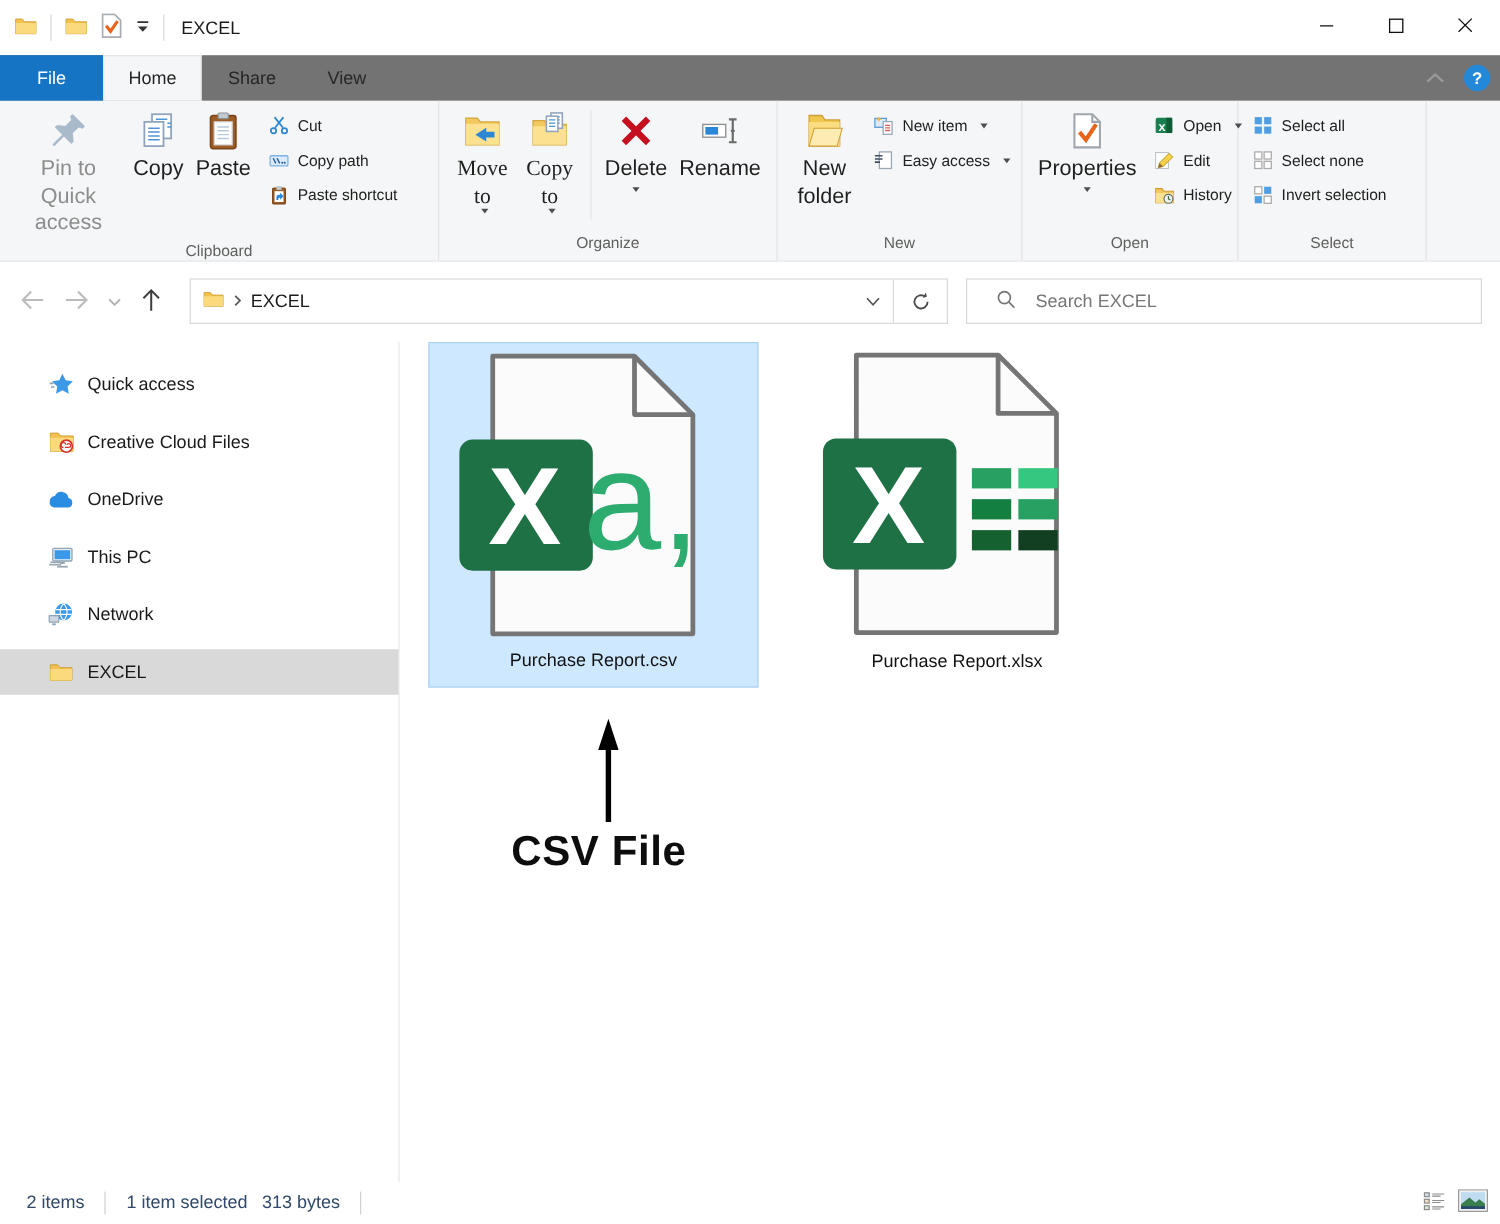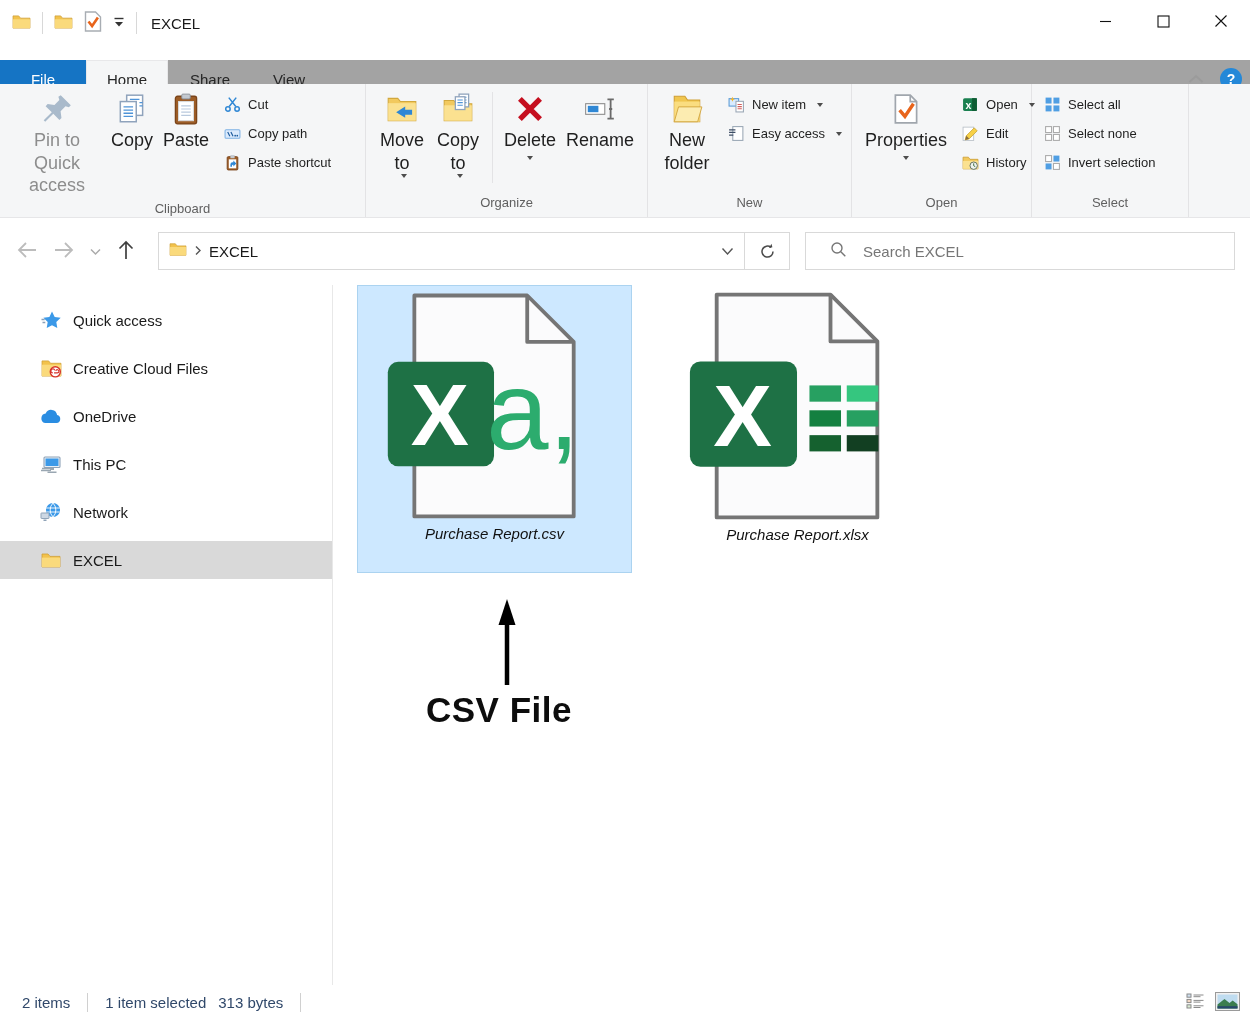--- a/index.html
+++ b/index.html
@@ -12,21 +12,21 @@
 
   
   .titlebar { position:absolute; top:0; left:0; right:0; height:46px; display:flex; align-items:center; background:#fff; }
   .qat { display:flex; align-items:center; gap:11px; padding-left:12px; }
   .qat-sep { width:1px; height:22px; background:#d8d8d8; }
   .window-title { font-size:15px; margin-left:14px; color:#1a1a1a; }
   .win-controls { position:absolute; right:0; top:0; display:flex; height:42px; }
   .win-btn { width:58px; height:42px; display:flex; align-items:center; justify-content:center; }
 
   
-  .tabrow { position:absolute; top:60px; left:0; right:0; height:38px; background:#a3a3a3; display:flex;align-items:center; }
+  .tabrow { position:absolute; top:46px; left:0; right:0; height:38px; background:#737373; display:flex;align-items:center; }
   .tab { height:38px; display:flex; align-items:center; justify-content:center; font-size:15px; color:#262626; }
   .tab-file  { width:86px; background:#1574c4; color:#fff; }
   .tab-home  { width:82px; background:#f5f6f7; border:1px solid #e8e8ea; border-bottom:none; }
   .tab-share { width:84px; }
   .tab-view  { width:74px; }
   .tab-extra { position:absolute; right:8px; top:0; height:38px; display:flex; align-items:center; gap:16px; }
   .help-circle { width:22px; height:22px; border-radius:50%; background:#2488d8; color:#fff;
                  font-size:14px; font-weight:bold; display:flex; align-items:center; justify-content:center; }
 
   
@@ -41,21 +41,21 @@
             font-size:18px; text-align:center; color:#1f1f1f; line-height:1.25; }
   .bigbtn .blabel { max-width:88px; }
   .bigbtn svg { margin-bottom:3px; }
   .bigbtn.disabled { color:#8d8d8d; }
   .smallcol { display:flex; flex-direction:column; padding-top:6px; gap:12px; margin-left:10px; }
   .smallbtn { display:flex; align-items:center; gap:7px; font-size:13px; color:#1f1f1f; white-space:nowrap; }
   .mini-sep { width:1px; background:#e3e3e5; align-self:stretch; margin:2px 6px 10px 6px; }
   .caret { display:inline-block; width:0; height:0; border-left:3.5px solid transparent;
            border-right:3.5px solid transparent; border-top:4px solid #4d4d4d; margin-left:4px; vertical-align:middle; }
   .caret-below { margin-left:0; margin-top:4px; }
-  .wrap-narrow .blabel { max-width:46px; }
+  .wrap-narrow .blabel { max-width:46px;font-family:Liberation Serif, serif; }
   .wrap-folder .blabel { max-width:52px; }
 
   
   .navbar { position:absolute; top:222px; left:0; right:0; height:60px; background:#fff; }
   .nav-icons { position:absolute; left:16px; top:12px; display:flex; align-items:center; gap:15px; height:34px; }
   .addressbar { position:absolute; left:158px; top:10px; width:632px; height:38px;
                 border:1px solid #d9d9d9; background:#fff; display:flex; align-items:center; }
   .addr-left { display:flex; align-items:center; gap:7px; padding-left:10px; flex:1; }
   .addr-text { font-size:15px; }
   .addr-dd { width:34px; display:flex; justify-content:center; }
@@ -71,21 +71,21 @@
   .sidebar { position:absolute; top:285px; left:0; width:333px; bottom:35px;
              border-right:1px solid #e8e8e8; padding-top:16px; }
   .side-item { height:38px; margin-bottom:10px; display:flex; align-items:center; padding-left:40px; gap:11px; font-size:15px; }
   .side-item.selected { background:#d9d9d9; }
   .side-item .sicon { width:22px; display:flex; justify-content:center; }
 
   .content { position:absolute; left:334px; top:285px; right:0; bottom:35px; }
   .tile { position:absolute; width:275px; height:288px; display:flex; flex-direction:column; align-items:center; }
   .tile-csv  { left:23px;  top:0; background:#cde8ff; border:1px solid #abd3f0; }
   .tile-xlsx { left:326px; top:0; }
-  .tile-label { font-size:15px; margin-top:auto; margin-bottom:30px; color:#111;font-style:italic; }
+  .tile-label { font-size:15px; margin-top:auto; margin-bottom:13px; color:#111; }
 
   .annotation-arrow { position:absolute; left:150px; top:310px; }
   .annotation-label { position:absolute; left:65px; top:405px; width:200px; text-align:center;
                       font-size:35px; font-weight:800; color:#0d0d0d; letter-spacing:0.5px; }
 
   
   .statusbar { position:absolute; left:0; right:0; bottom:0; height:35px; display:flex;
                align-items:center; font-size:15px; color:#30486a; background:#fff; }
   .sb-count { margin-left:22px; }
   .sb-sep { width:1px; height:19px; background:#d0d0d0; margin:0 17px; }

